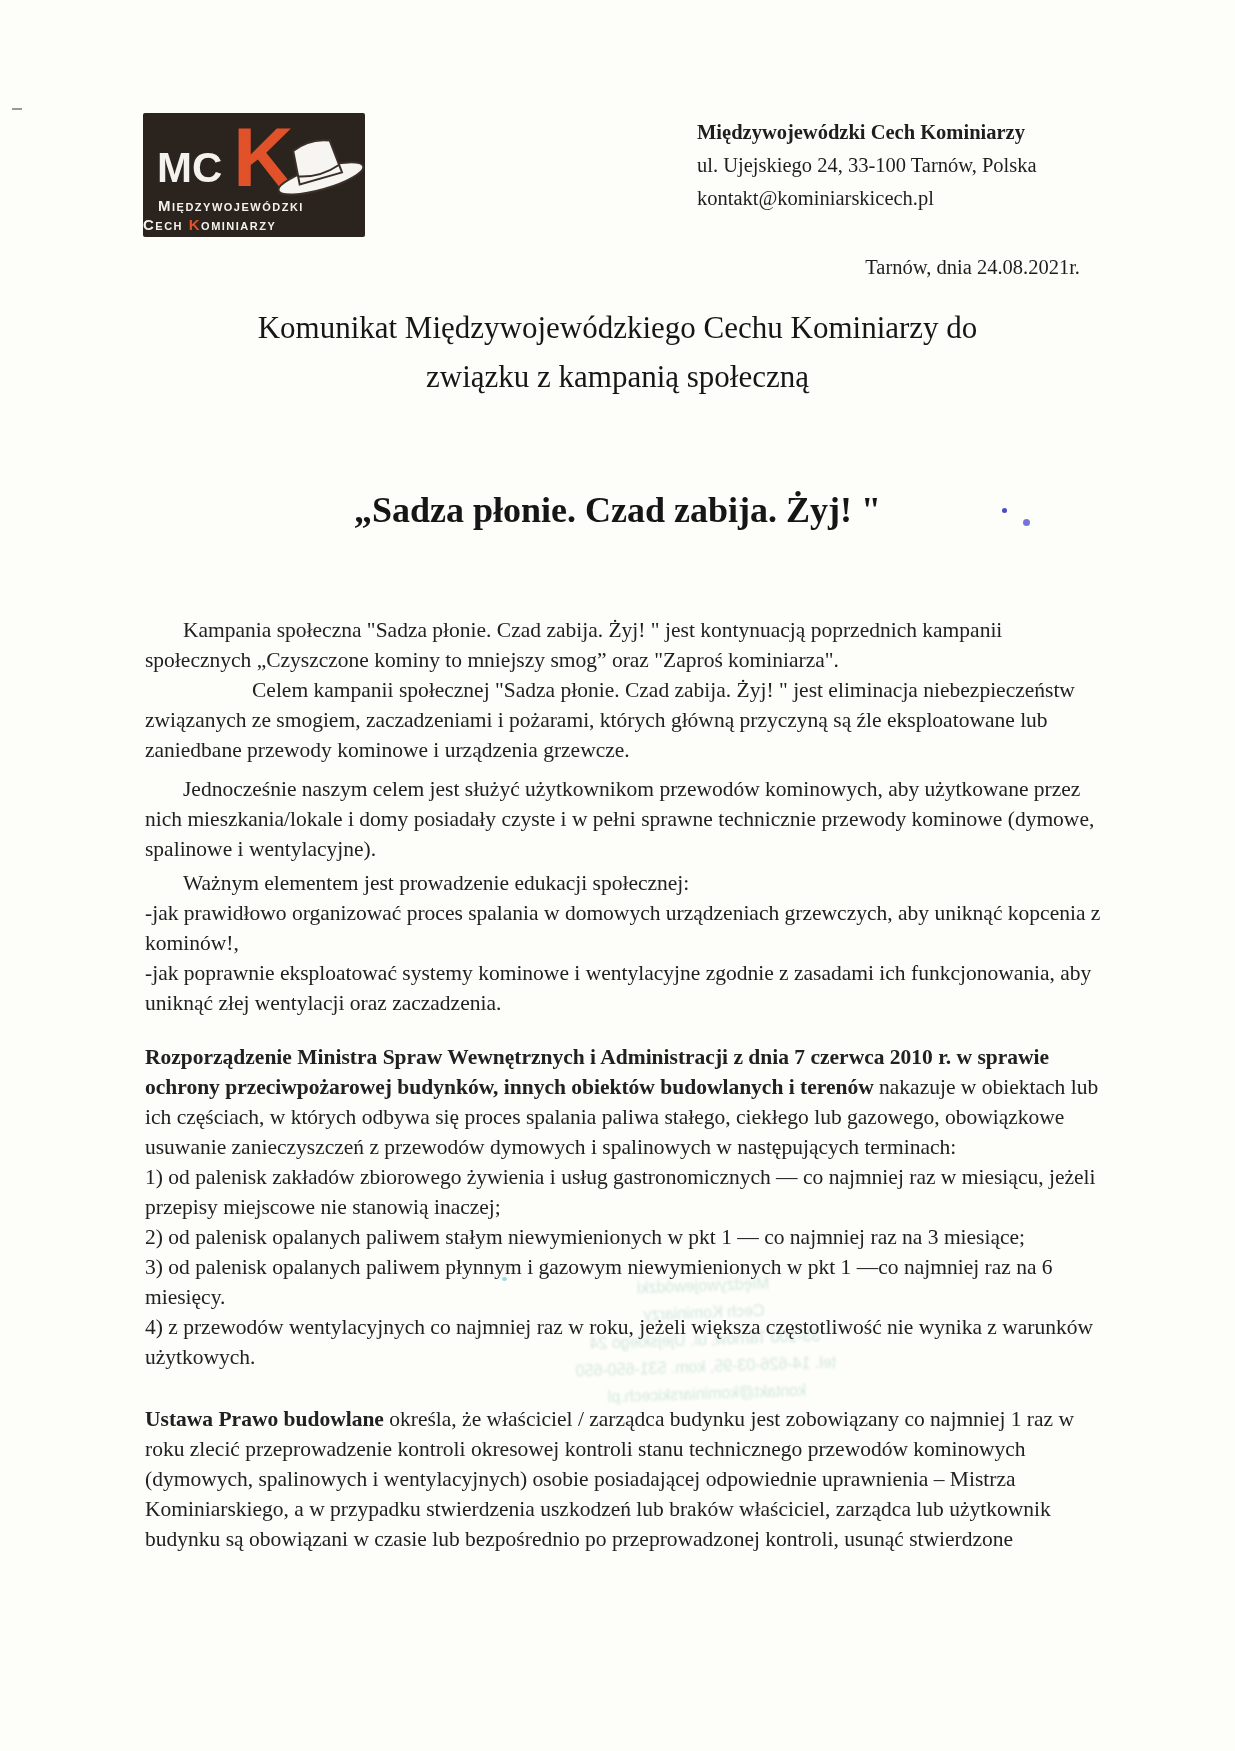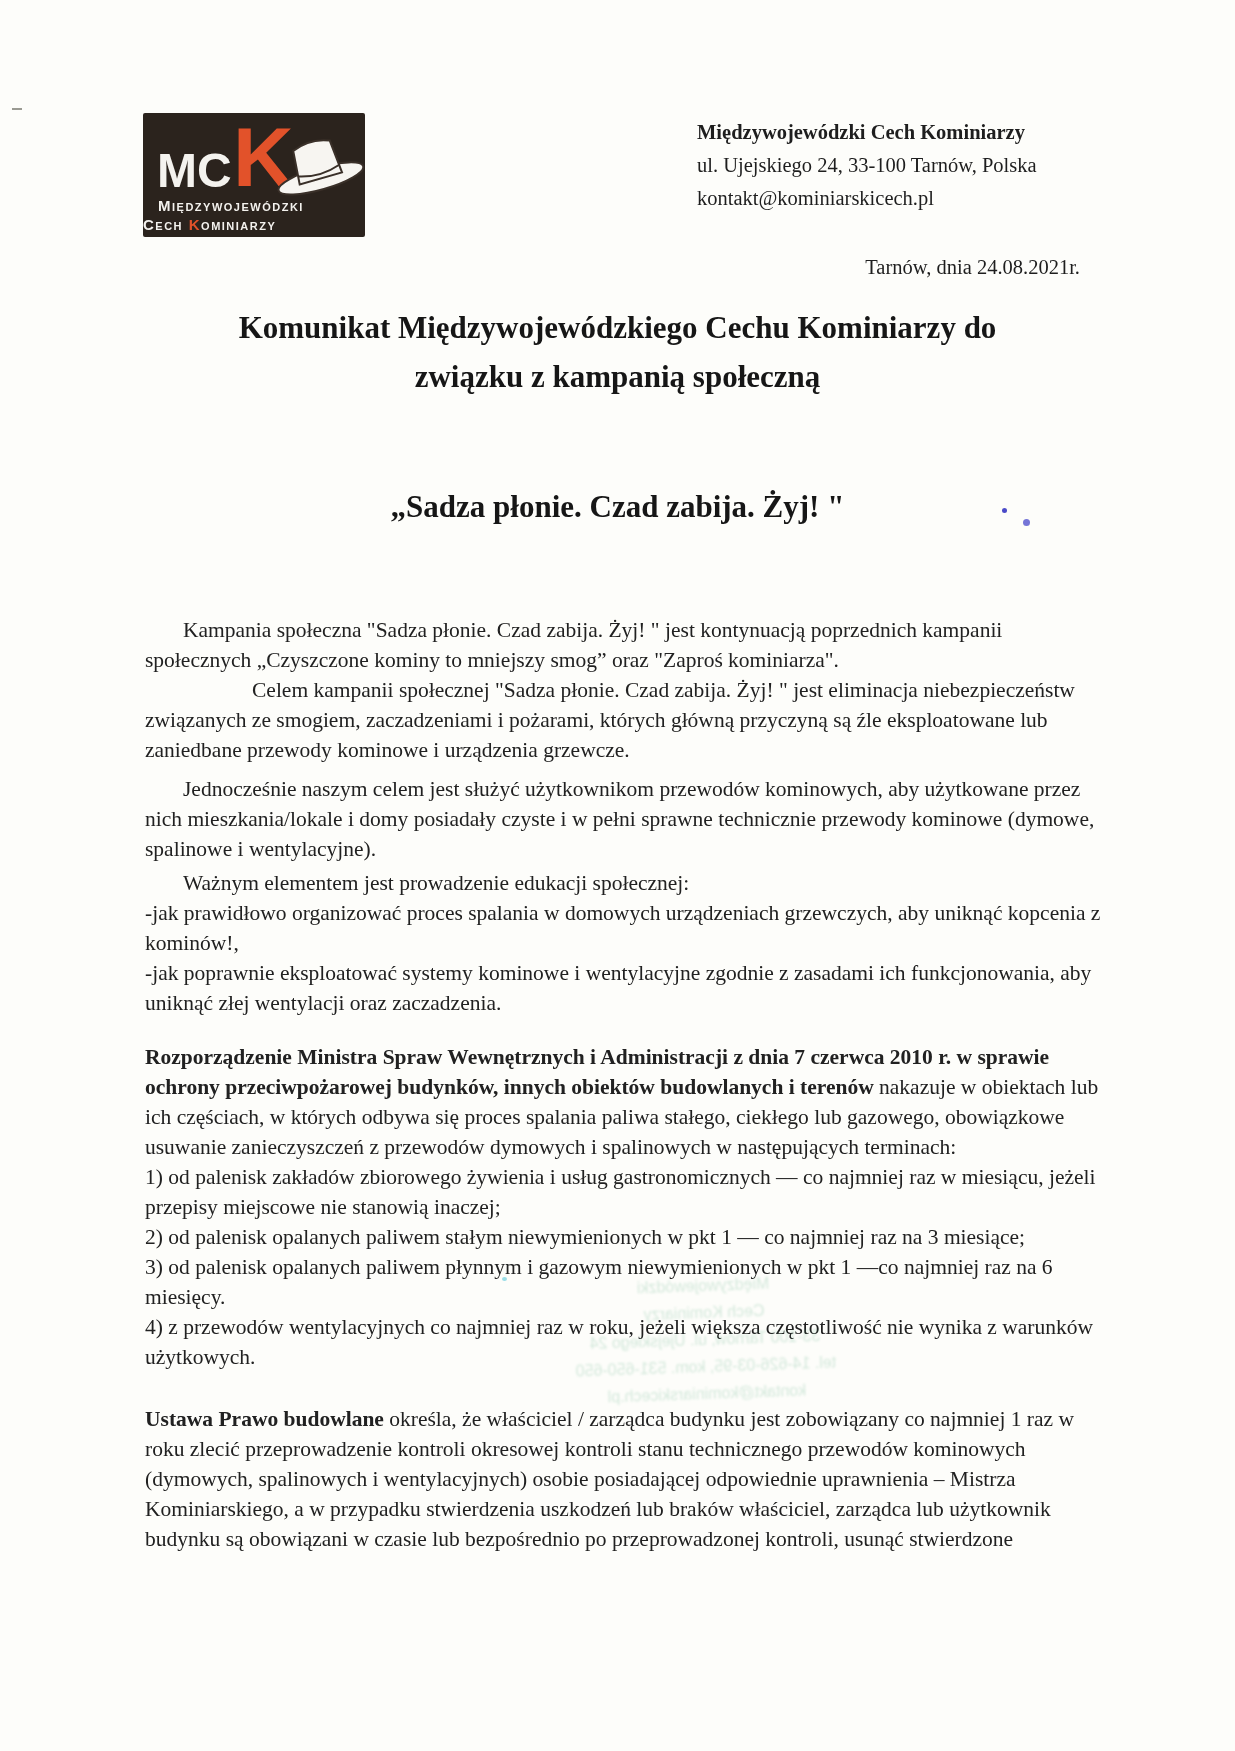--- a/index.html
+++ b/index.html
@@ -23,21 +23,21 @@
     background:#2b231d;
     border-radius:2px;
     overflow:hidden;
     font-family:"Liberation Sans","DejaVu Sans",sans-serif;
   }
   .logo-mark{
     position:absolute;left:14px;top:8px;width:200px;height:72px;
   }
   .logo-mc{
     position:absolute;left:0;top:26px;
-    font-size:48px;font-weight:bold;color:#f4f2ee;letter-spacing:0px;line-height:1;
+    font-size:42px;font-weight:bold;color:#f4f2ee;letter-spacing:0px;line-height:1;
   }
   .logo-k{
     position:absolute;left:76px;top:-6px;
     font-size:84px;font-weight:bold;color:#e2522a;line-height:1;
   }
   .logo-hat{
     position:absolute;left:108px;top:12px;width:104px;height:64px;
   }
   .logo-caption1{
     position:absolute;left:15px;top:84px;
@@ -60,27 +60,27 @@
 
   .date-line{
     position:absolute;right:155px;top:256px;
     font-size:20.5px;text-align:right;
   }
 
   
   .title-block{
     position:absolute;left:0;top:303px;width:1235px;
     text-align:center;
-    font-size:31px;font-weight:bold;line-height:49px;
+    font-size:31px;font-weight:normal;line-height:49px;
     color:#161616;
   }
   .subtitle{
     position:absolute;left:0;top:489px;width:1235px;
     text-align:center;
-    font-size:31px;font-weight:bold;
+    font-size:36px;font-weight:bold;
     color:#161616;
   }
 
   
   .body-text{
     position:absolute;left:145px;top:615px;width:965px;
     font-size:21.5px;line-height:30px;
     color:#212121;
   }
   .para{margin:0;}

